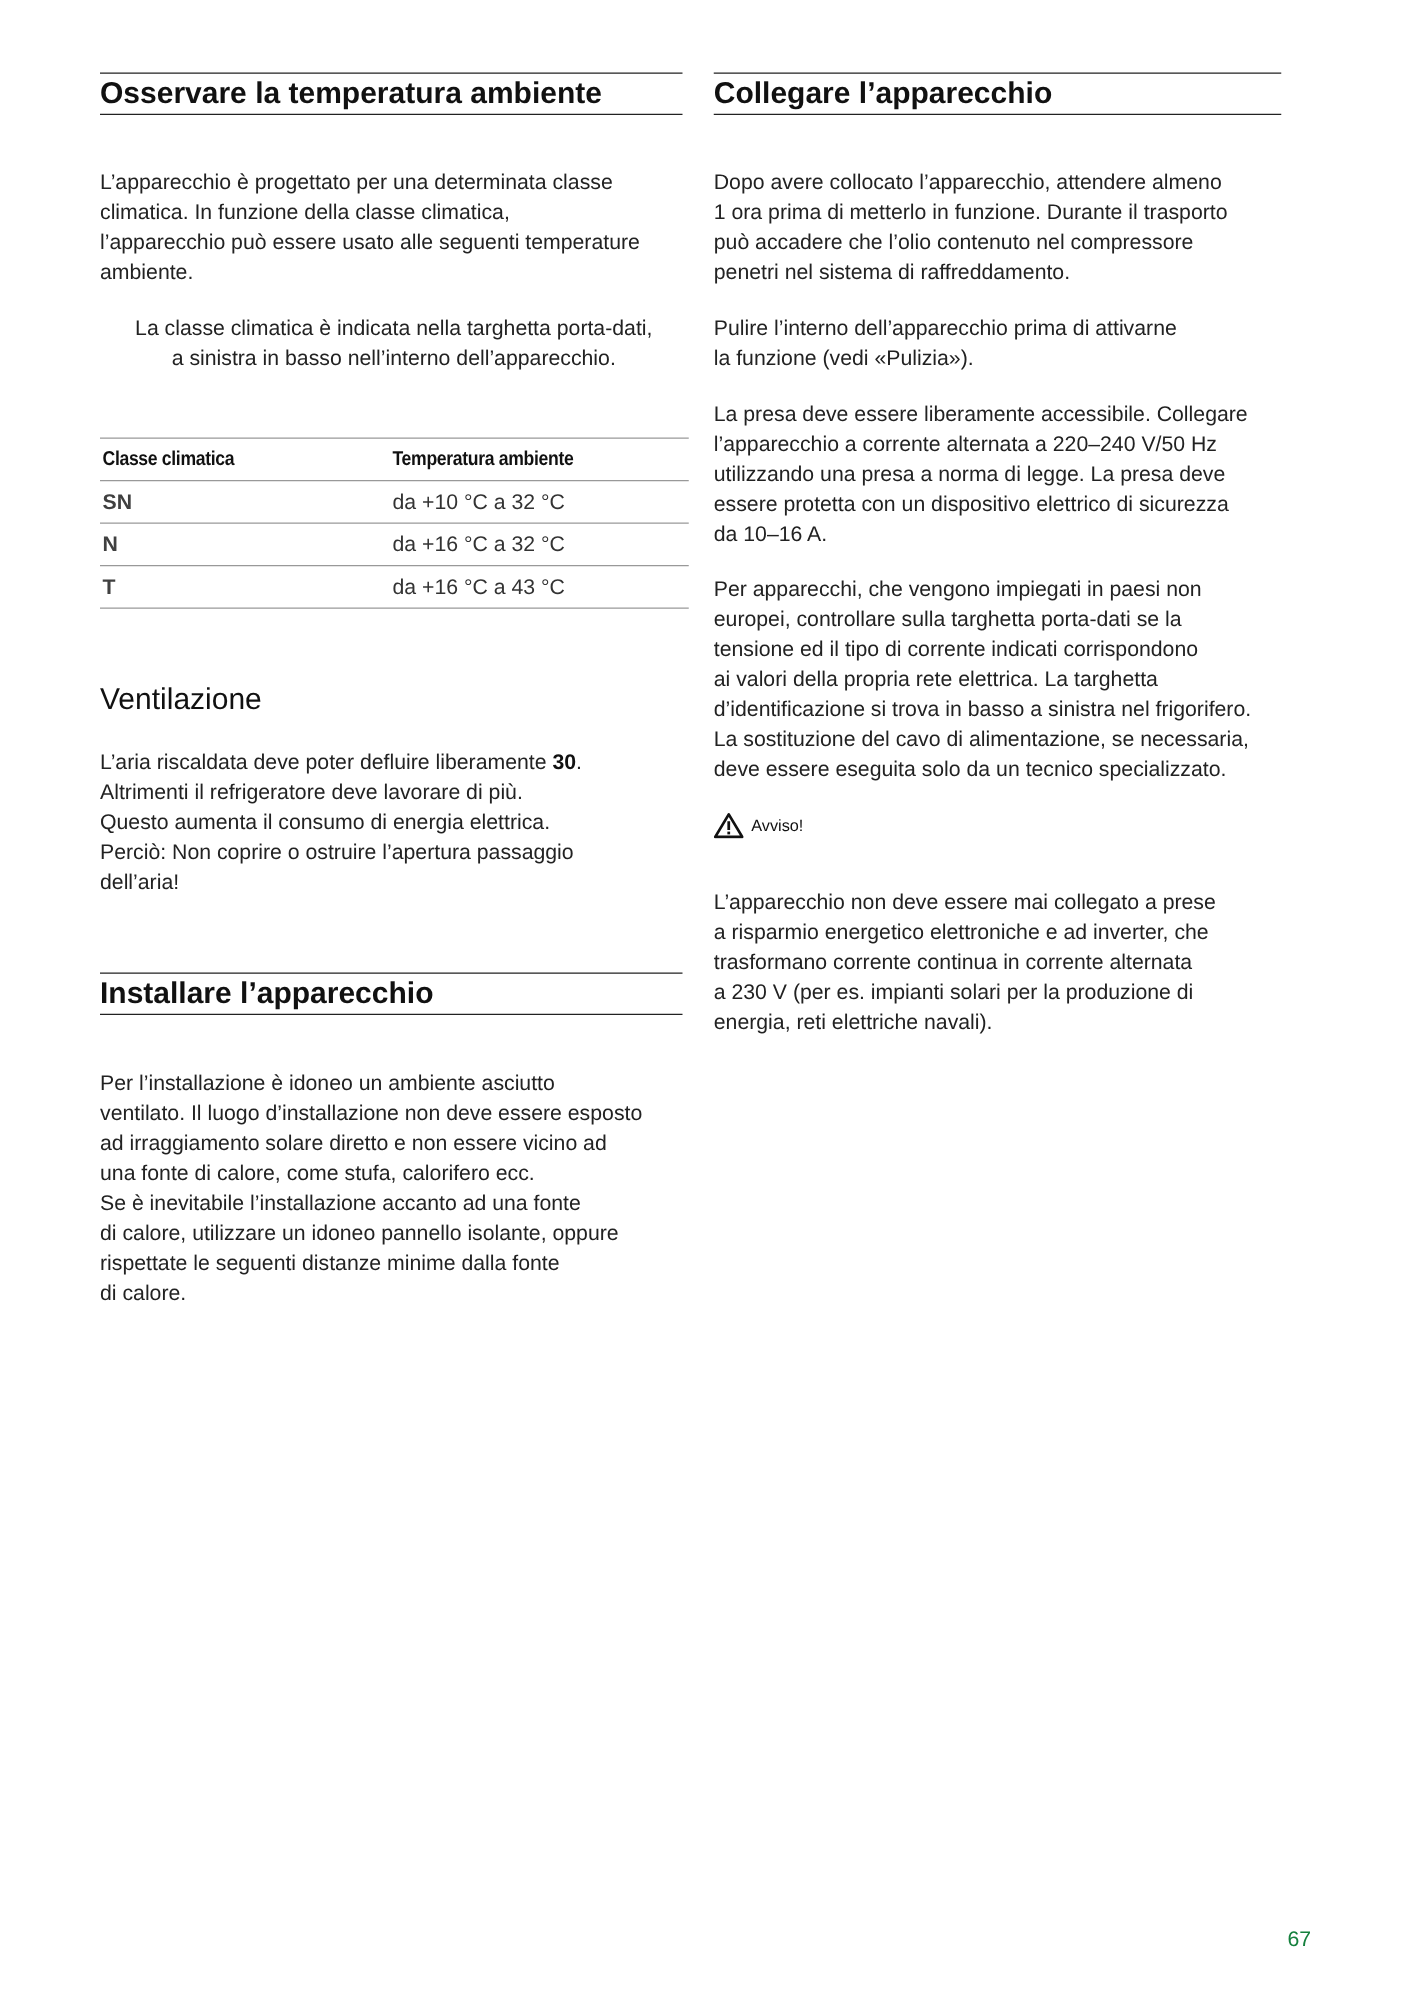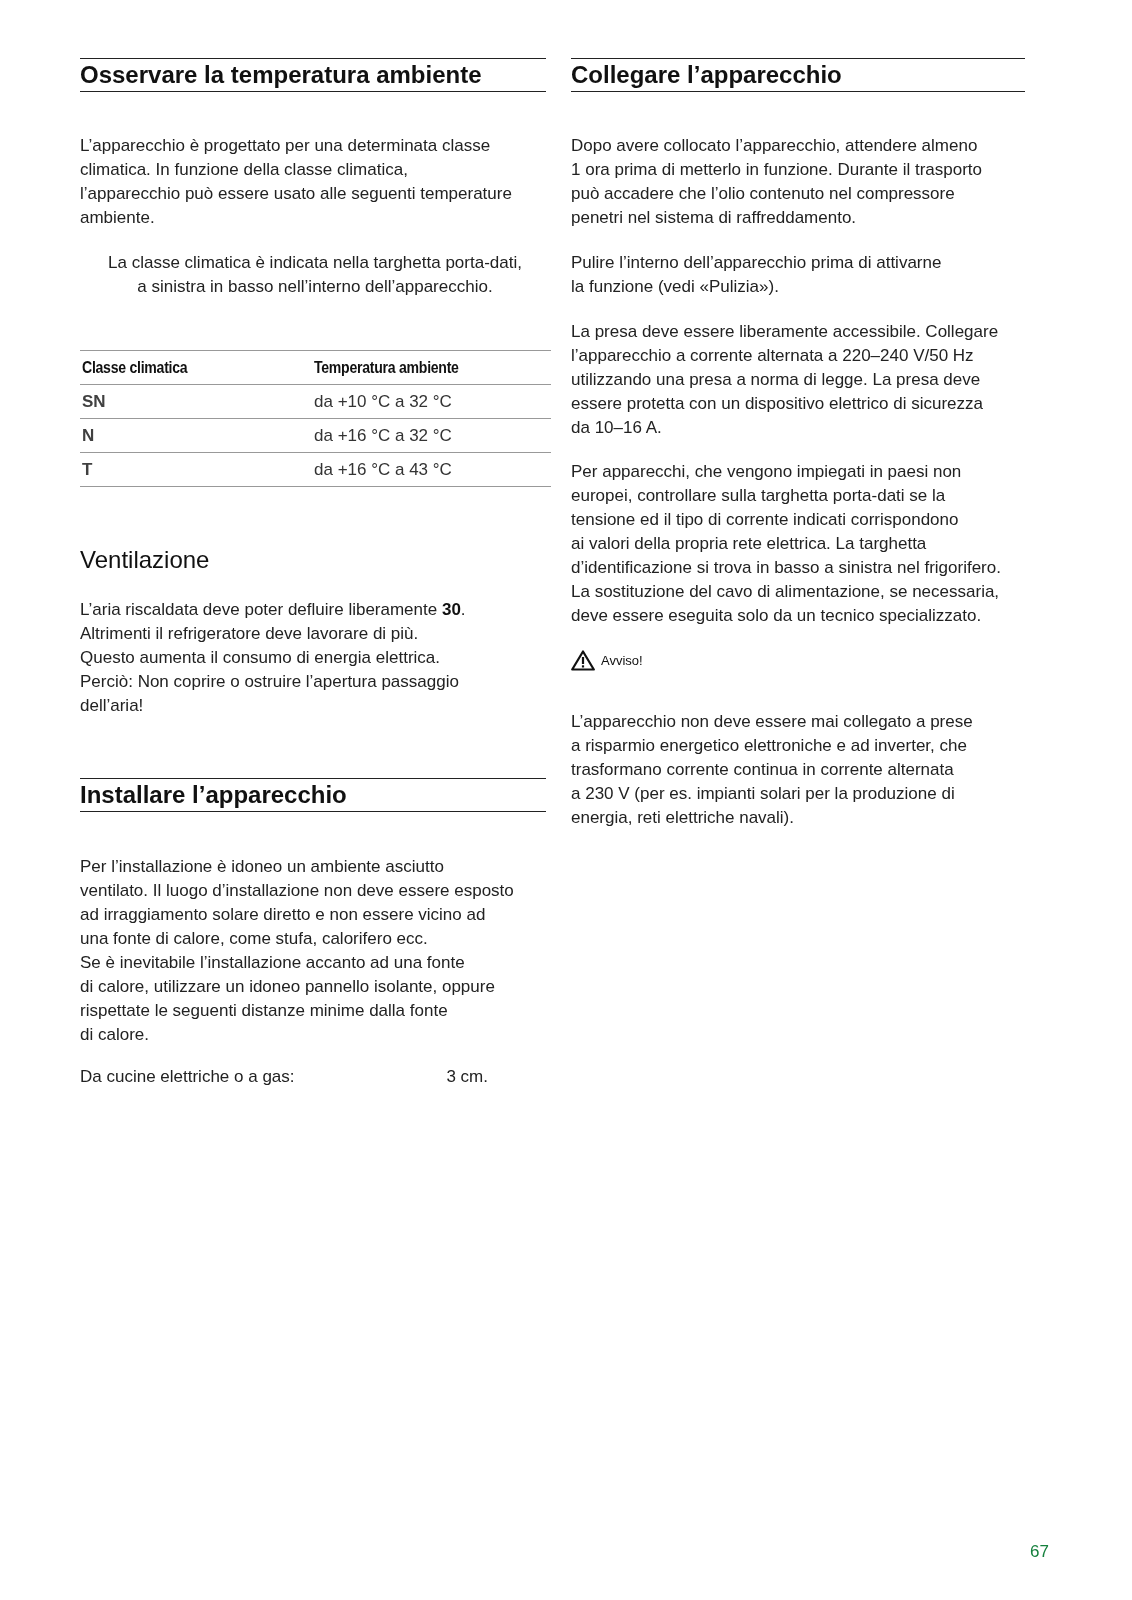--- a/index.html
+++ b/index.html
@@ -99,24 +99,20 @@
   <p class="para" style="top:855px; width:470px;">Per l’installazione è idoneo un ambiente asciutto
 ventilato. Il luogo d’installazione non deve essere esposto
 ad irraggiamento solare diretto e non essere vicino ad
 una fonte di calore, come stufa, calorifero ecc.
 Se è inevitabile l’installazione accanto ad una fonte
 di calore, utilizzare un idoneo pannello isolante, oppure
 rispettate le seguenti distanze minime dalla fonte
 di calore.</p>
 
   <div class="dist" style="top:1065px;">
-    <div class="dist-row">
-      <span>Da cucine elettriche o a gas:</span>
-      <span>3 cm.</span>
-    </div>
   </div>
 </div>
 
 <div class="col col-right" style="left:571px;">
 
   <div class="h-ruled" style="top:58px; width:454px;">
     <span>Collegare l’apparecchio</span>
   </div>
 
   <p class="para" style="top:134px; width:470px;">Dopo avere collocato l’apparecchio, attendere almeno

